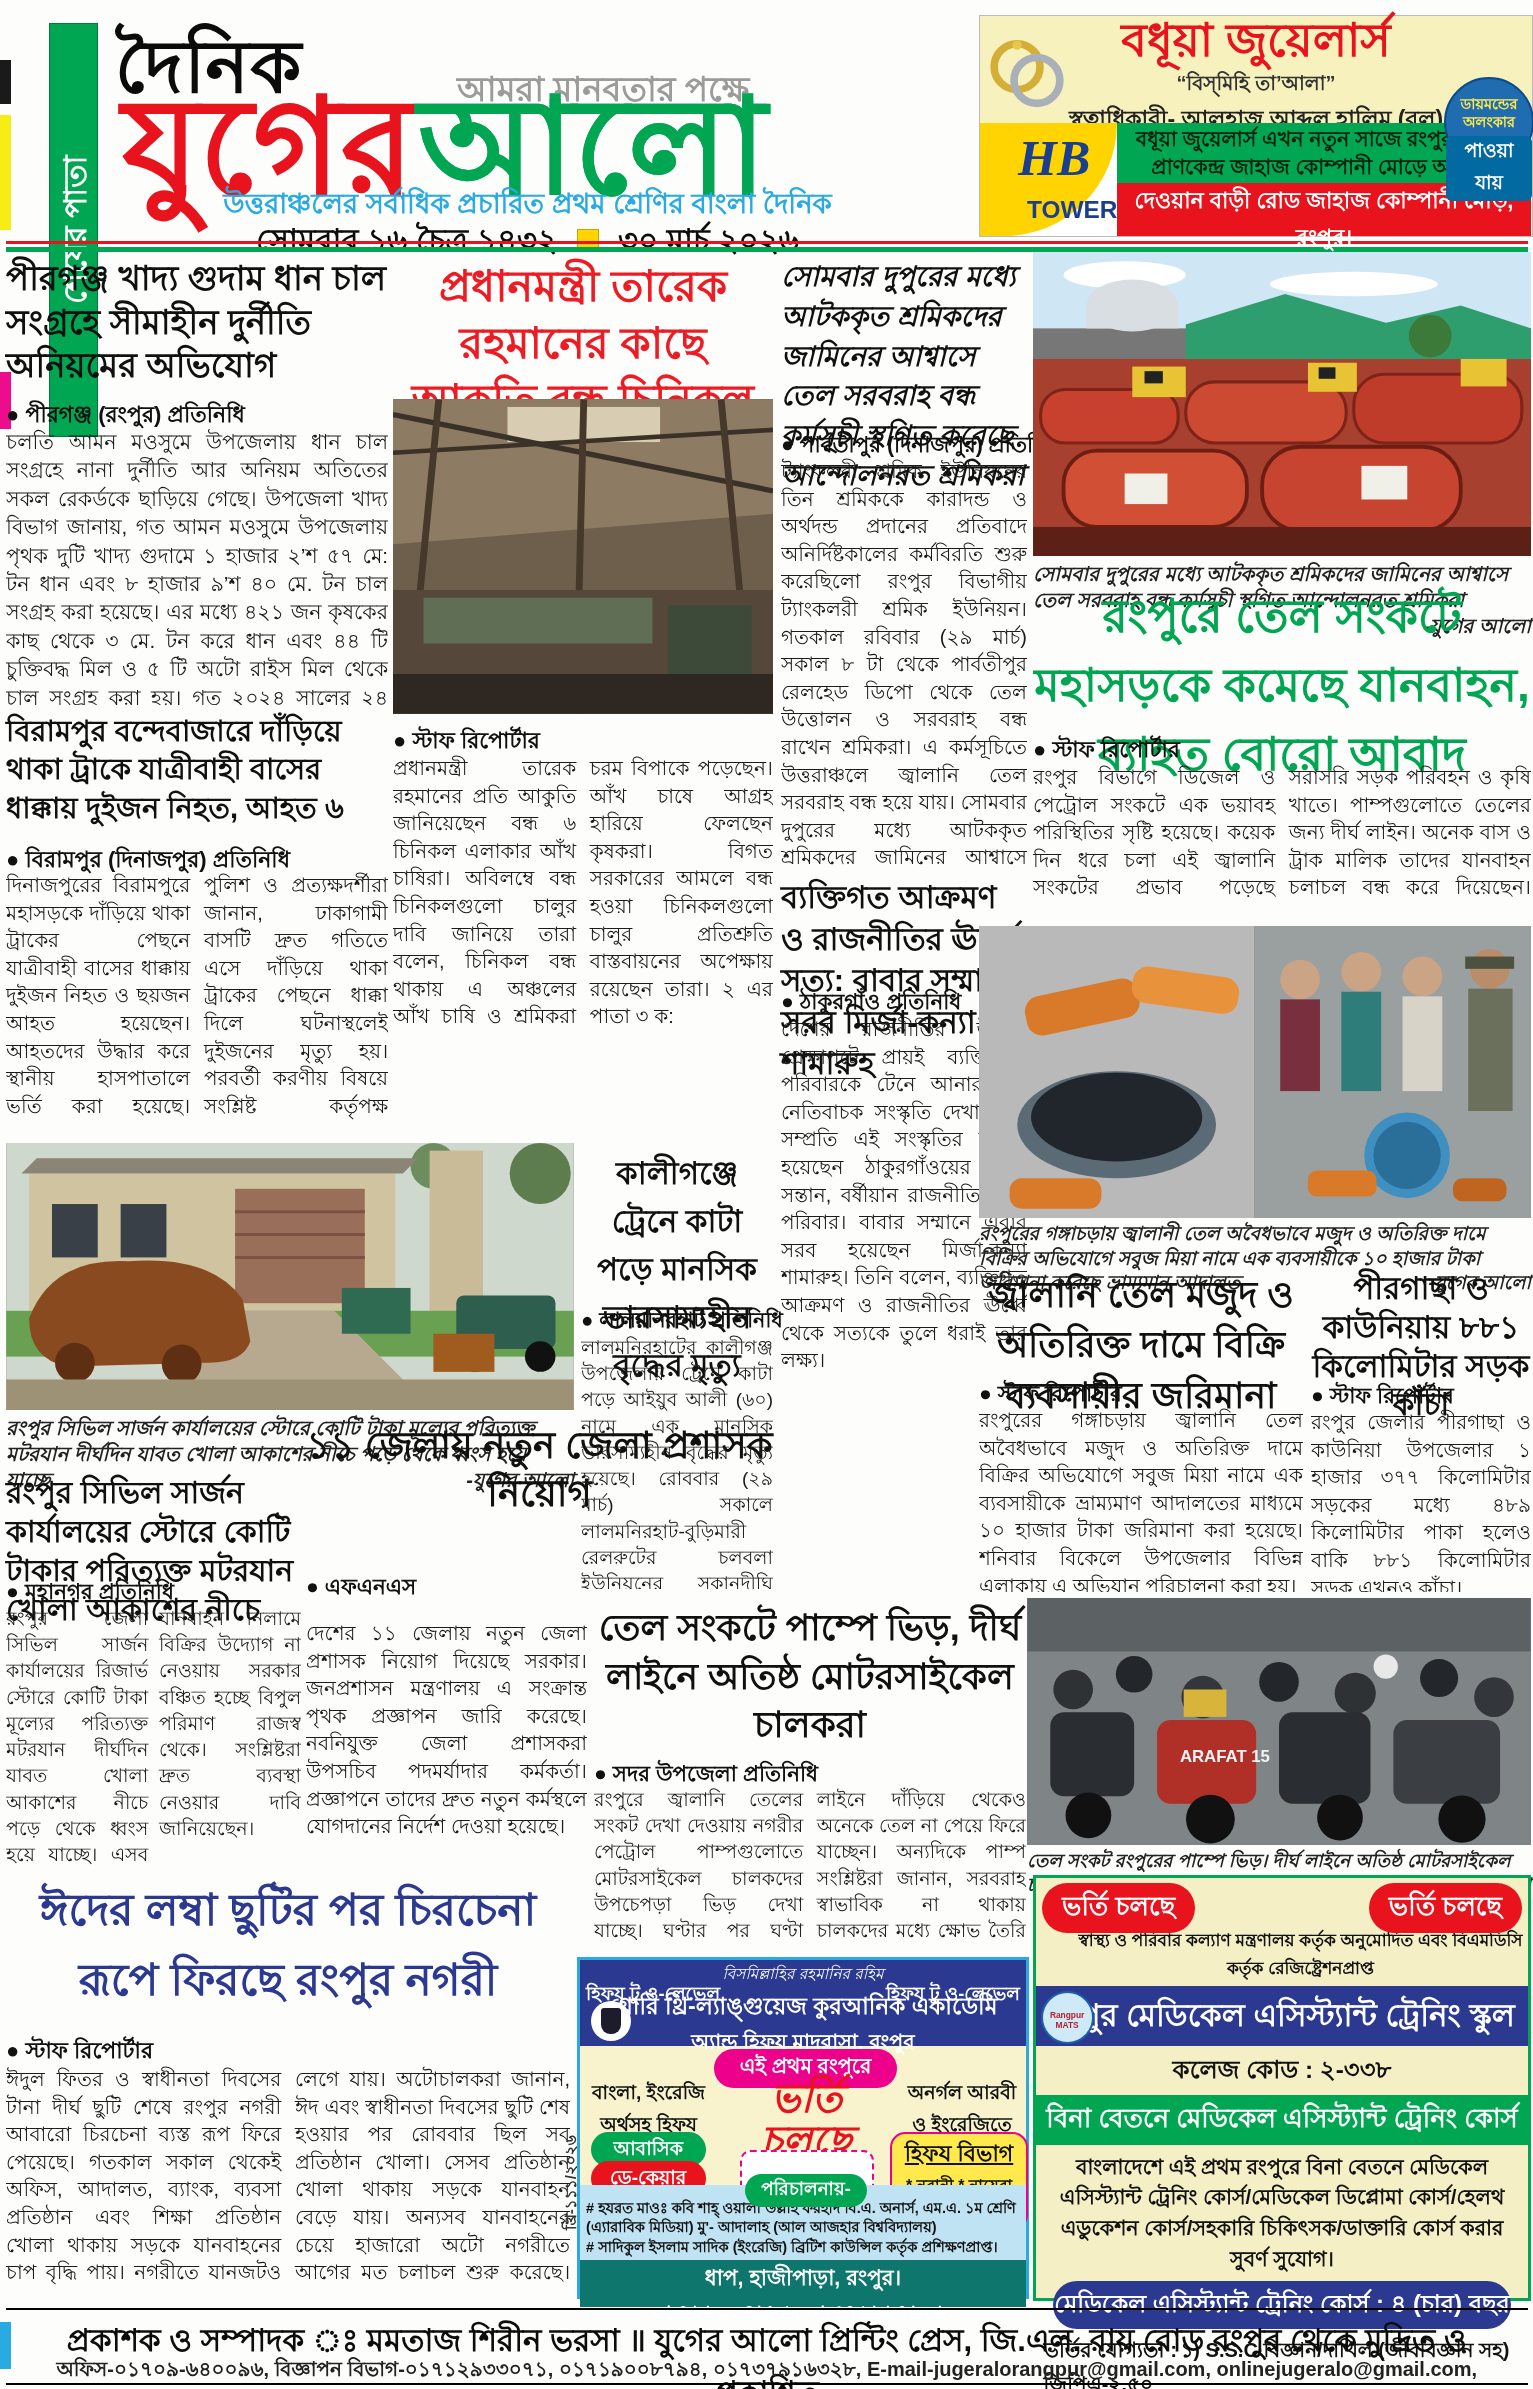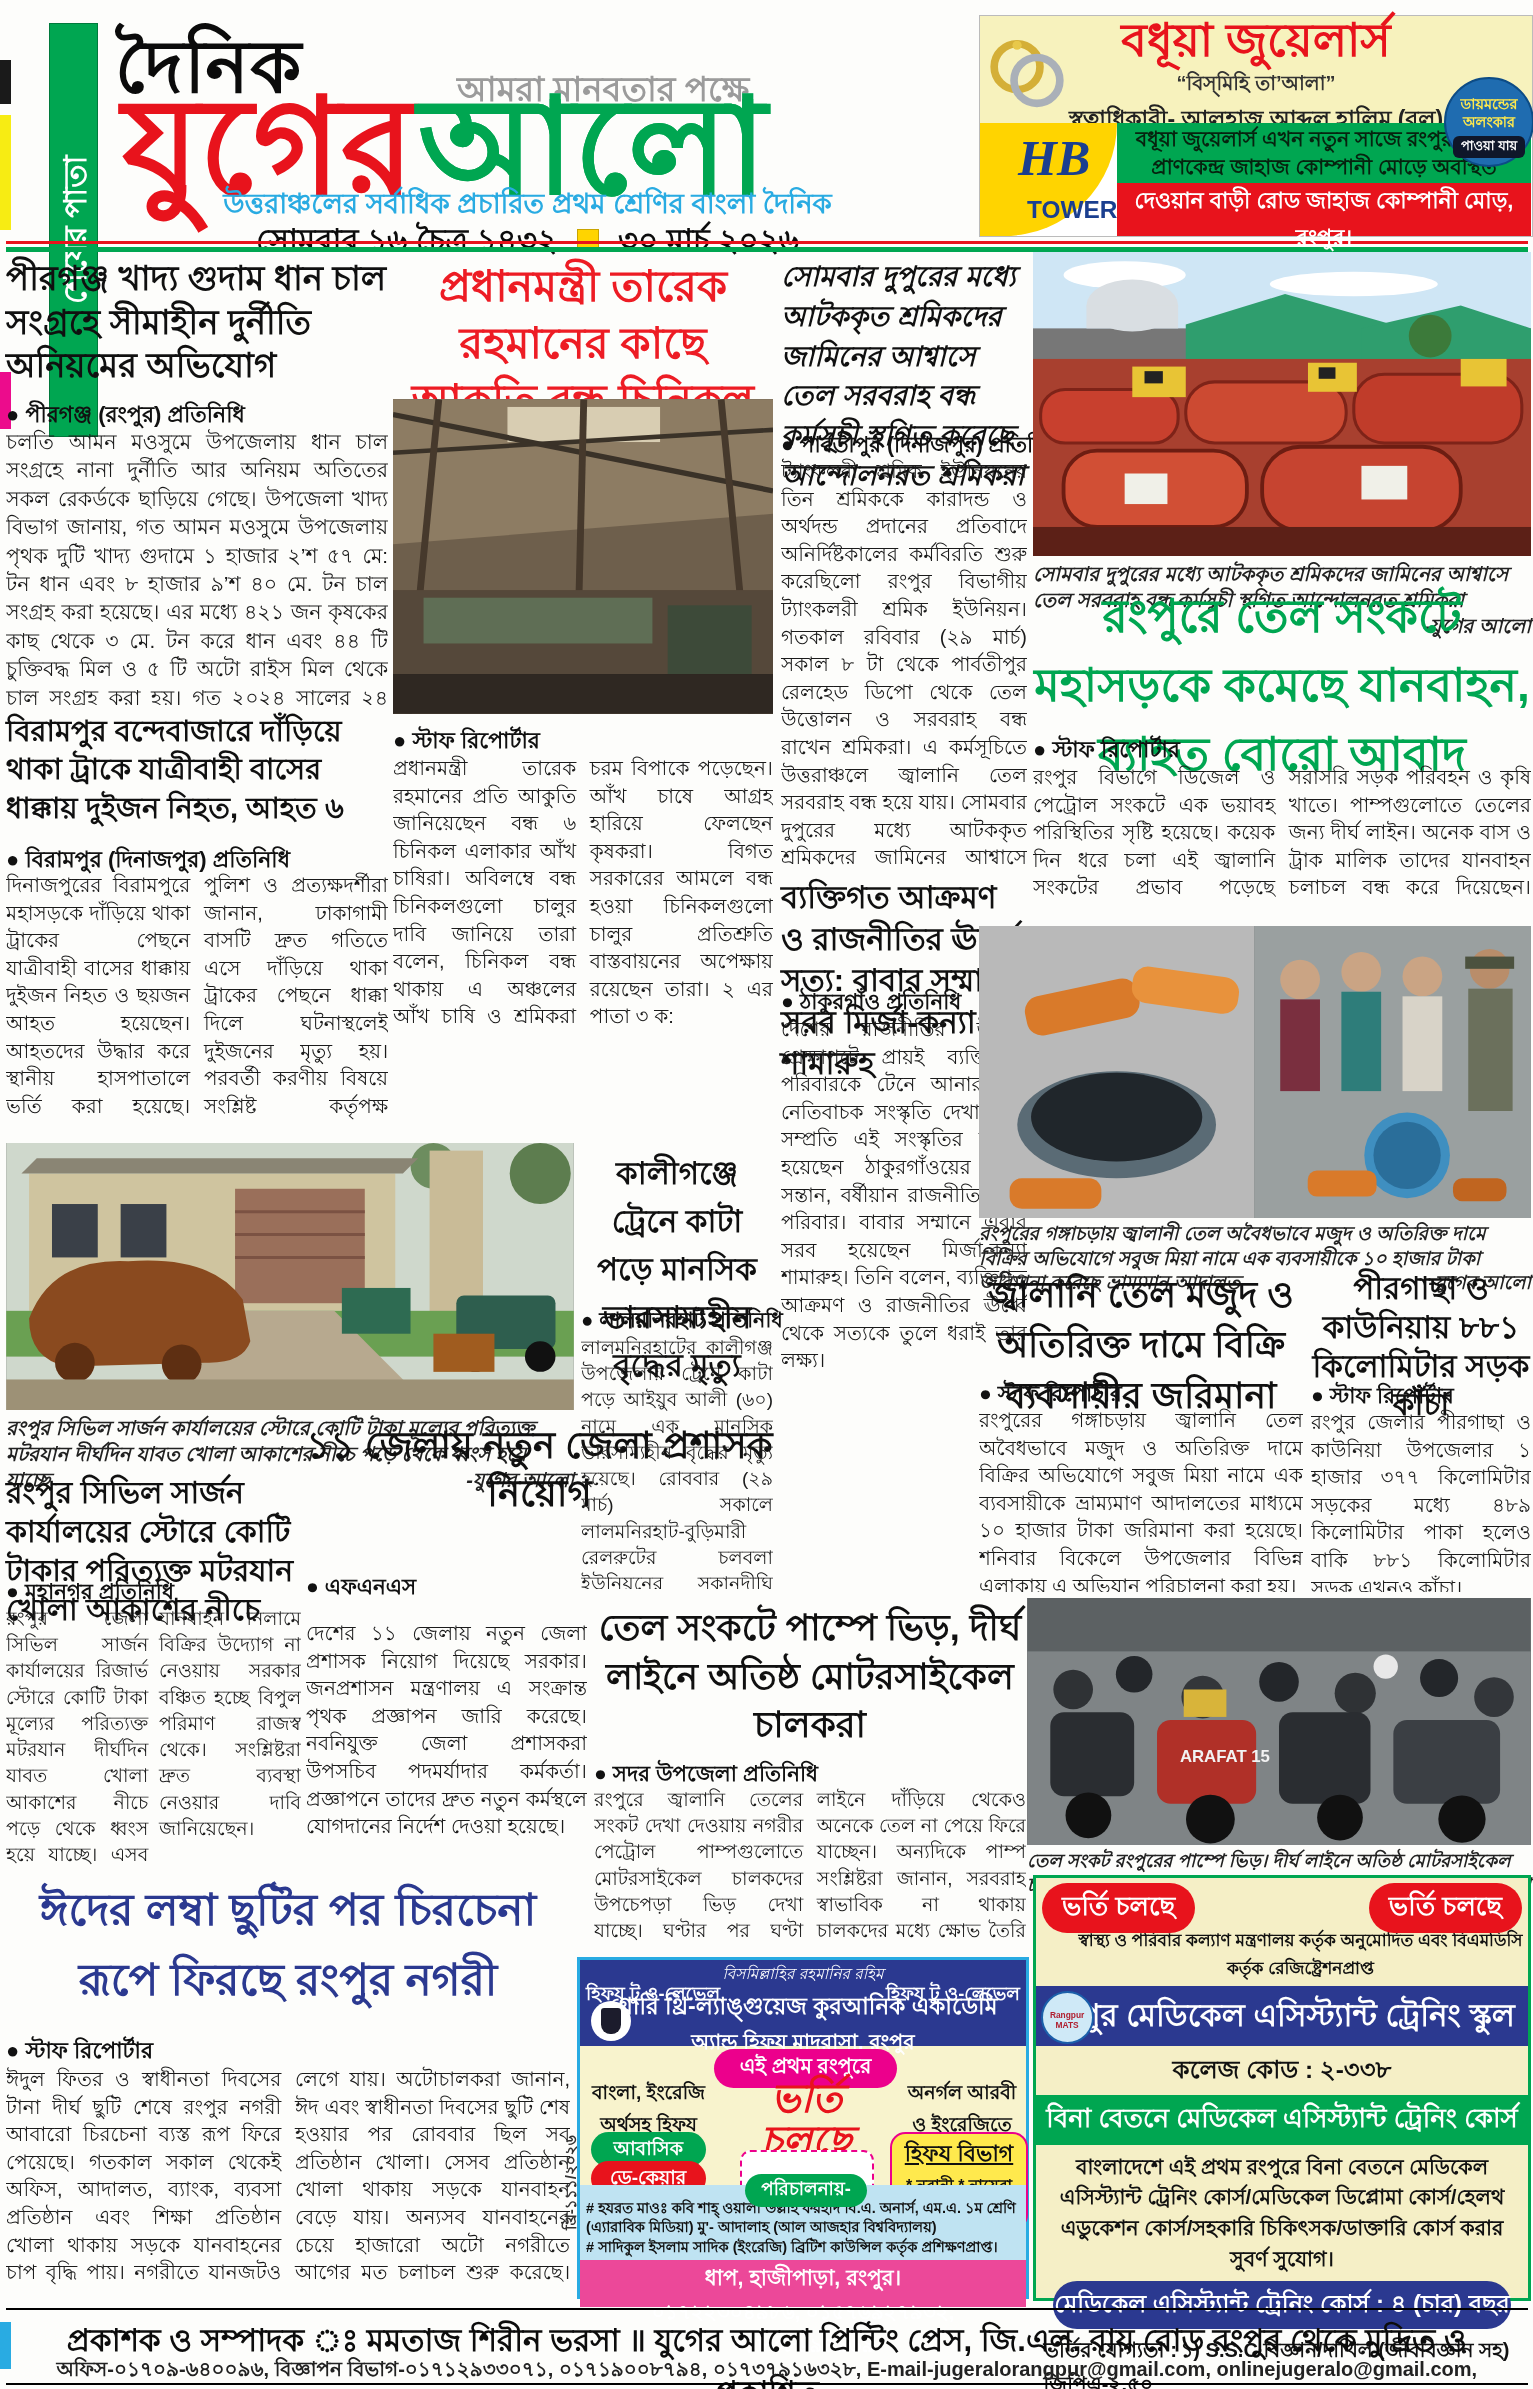--- a/index.html
+++ b/index.html
@@ -69,21 +69,21 @@
         <div class="abs" style="left:47px;top:73px;font-size:24.4px;font-weight:900;color:#1b3f8f;">TOWER</div>
       </div>
       <div class="abs ctr" style="left:137px;top:0;width:414px;height:60px;background:#00a651;color:#06230f;font-size:20.6px;font-weight:800;line-height:1.35;padding-top:1.5px;">বধূয়া জুয়েলার্স এখন নতুন সাজে রংপুর শহরের প্রাণকেন্দ্র জাহাজ কোম্পানী মোড়ে অবস্থিত</div>
       <div class="abs ctr" style="left:137px;top:60px;width:414px;height:53px;background:#e8131c;color:#fff;">
         <div style="font-size:22px;font-weight:800;">দেওয়ান বাড়ী রোড জাহাজ কোম্পানী মোড়, রংপুর।</div>
         <div style="font-size:19px;font-weight:800;">ফোন-০২৫৮৯৯৬৫০৬৪, মোবাঃ ০১৭১৫-০১৭১৪৩</div>
       </div>
     </div>
     <div class="abs" style="left:464px;top:61px;width:86px;height:86px;border-radius:50%;background:#1f6cb0;border:2.3px solid #0d4c86;text-align:center;z-index:5;">
       <div style="color:#ffe94d;font-size:14.5px;font-weight:800;padding-top:17px;line-height:1.2;">ডায়মন্ডের অলংকার</div>
-      <div style="margin-top:4.6px;background:#0f172a;color:#fff;font-size:13px;font-weight:800;border-radius:6.1px;display:inline-block;padding:0.8px 7.6px;">পাওয়া যায়</div>
+      <div style="margin-top:4.6px;background:#0369a1;color:#fff;font-size:19px;font-weight:800;border-radius:6.1px;display:inline-block;padding:0.8px 7.6px;">পাওয়া যায়</div>
     </div>
   </div>
 
   <div class="abs hl" style="left:6.1px;top:257px;width:382px;font-size:34px;">পীরগঞ্জ খাদ্য গুদাম ধান চাল সংগ্রহে সীমাহীন দুর্নীতি অনিয়মের অভিযোগ</div>
   <div class="abs by" style="left:6.1px;top:397px;">● পীরগঞ্জ (রংপুর) প্রতিনিধি</div>
   <div class="abs bd" style="left:6.1px;top:428px;width:382px;height:277px;overflow:hidden;">চলতি আমন মওসুমে উপজেলায় ধান চাল সংগ্রহে নানা দুর্নীতি আর অনিয়ম অতিতের সকল রেকর্ডকে ছাড়িয়ে গেছে। উপজেলা খাদ্য বিভাগ জানায়, গত আমন মওসুমে উপজেলায় পৃথক দুটি খাদ্য গুদামে ১ হাজার ২’শ ৫৭ মে: টন ধান এবং ৮ হাজার ৯’শ ৪০ মে. টন চাল সংগ্রহ করা হয়েছে। এর মধ্যে ৪২১ জন কৃষকের কাছ থেকে ৩ মে. টন করে ধান এবং ৪৪ টি চুক্তিবদ্ধ মিল ও ৫ টি অটো রাইস মিল থেকে চাল সংগ্রহ করা হয়। গত ২০২৪ সালের ২৪ এপ্রিল ধান চাল সংগ্রহ শুরু হয় এবং ৩১ আগষ্ট শেষ হয়। ধান সংগ্রহের সময় মূলত দুই গুদামের কাছে ভায়া জমা নিয়ে কৃষকরা হয়রানির শিকার হয়েছেন বলে অভিযোগ উঠেছে।   ২ এর পাতা ২ ক:</div>
 
   <div class="abs hl" style="left:6.1px;top:712px;width:382px;font-size:29px;line-height:1.32;">বিরামপুর বন্দেবাজারে দাঁড়িয়ে থাকা ট্রাকে যাত্রীবাহী বাসের ধাক্কায় দুইজন নিহত, আহত ৬</div>
   <div class="abs by" style="left:6.1px;top:842px;">● বিরামপুর (দিনাজপুর) প্রতিনিধি</div>
   <div class="abs bd c2" style="left:6.1px;top:872px;width:382px;height:257px;overflow:hidden;font-size:20px;">দিনাজপুরের বিরামপুরে মহাসড়কে দাঁড়িয়ে থাকা ট্রাকের পেছনে যাত্রীবাহী বাসের ধাক্কায় দুইজন নিহত ও ছয়জন আহত হয়েছেন। আহতদের উদ্ধার করে স্থানীয় হাসপাতালে ভর্তি করা হয়েছে। পুলিশ ও প্রত্যক্ষদর্শীরা জানান, ঢাকাগামী বাসটি দ্রুত গতিতে এসে দাঁড়িয়ে থাকা ট্রাকের পেছনে ধাক্কা দিলে ঘটনাস্থলেই দুইজনের মৃত্যু হয়। পরবর্তী করণীয় বিষয়ে সংশ্লিষ্ট কর্তৃপক্ষ দিনাজপুরের   ২ এর পাতা ২ ক:   সিদ্ধান্ত নিবেন।</div>
@@ -297,21 +297,21 @@
         <div style="font-size:22px;font-weight:900;text-decoration:underline;">হিফয বিভাগ</div>
         <div style="font-size:16px;font-weight:800;">* নূরানী * নাযেরা</div>
         <div style="font-size:16px;font-weight:800;">* হিফয * তাসমী</div>
       </div>
     </div>
     <div style="background:#bfe3f2;position:relative;padding:3.1px 6.1px 4.6px;height:67px;">
       <div class="pill" style="position:absolute;left:165px;top:-10.7px;width:122px;background:#00a651;font-size:18.3px;padding:0.8px 0;">পরিচালনায়-</div>
       <div style="font-size:14.5px;font-weight:800;margin-top:10.7px;line-height:1.3;"># হযরত মাওঃ কবি শাহ্ ওয়ালী উল্লাহ ফরহাদ বি.এ. অনার্স, এম.এ. ১ম শ্রেণি (এ্যারাবিক মিডিয়া) মু'- আদালাহ (আল আজহার বিশ্ববিদ্যালয়)</div>
       <div style="font-size:14.5px;font-weight:800;"># সাদিকুল ইসলাম সাদিক (ইংরেজি) ব্রিটিশ কাউন্সিল কর্তৃক প্রশিক্ষণপ্রাপ্ত।</div>
     </div>
-    <div class="ctr" style="background:#ec4899;color:#fff;height:47px;">
+    <div class="ctr" style="background:#0f766e;color:#fff;height:47px;">
       <div style="font-size:21.4px;font-weight:900;padding-top:1.5px;">ধাপ, হাজীপাড়া, রংপুর।</div>
       <div style="font-size:20px;font-weight:800;">০১৭২২৩০৪৯৮৬, ০১৫৭৬৯২৭৯৩২, ০১৮৩৮৬৯৪৯৬৯</div>
     </div>
   </div>
 
   <div class="abs" style="left:1033px;top:1875px;width:498px;height:426px;border:3.1px solid #00a651;background:#f5efc6;box-sizing:border-box;">
     <div style="position:relative;height:49px;">
       <div class="pill" style="position:absolute;left:6.1px;top:4.6px;width:153px;background:#e8131c;font-size:26px;padding:3.1px 0;">ভর্তি চলছে</div>
       <div class="pill" style="position:absolute;right:6.1px;top:4.6px;width:153px;background:#e8131c;font-size:26px;padding:3.1px 0;">ভর্তি চলছে</div>
     </div>

